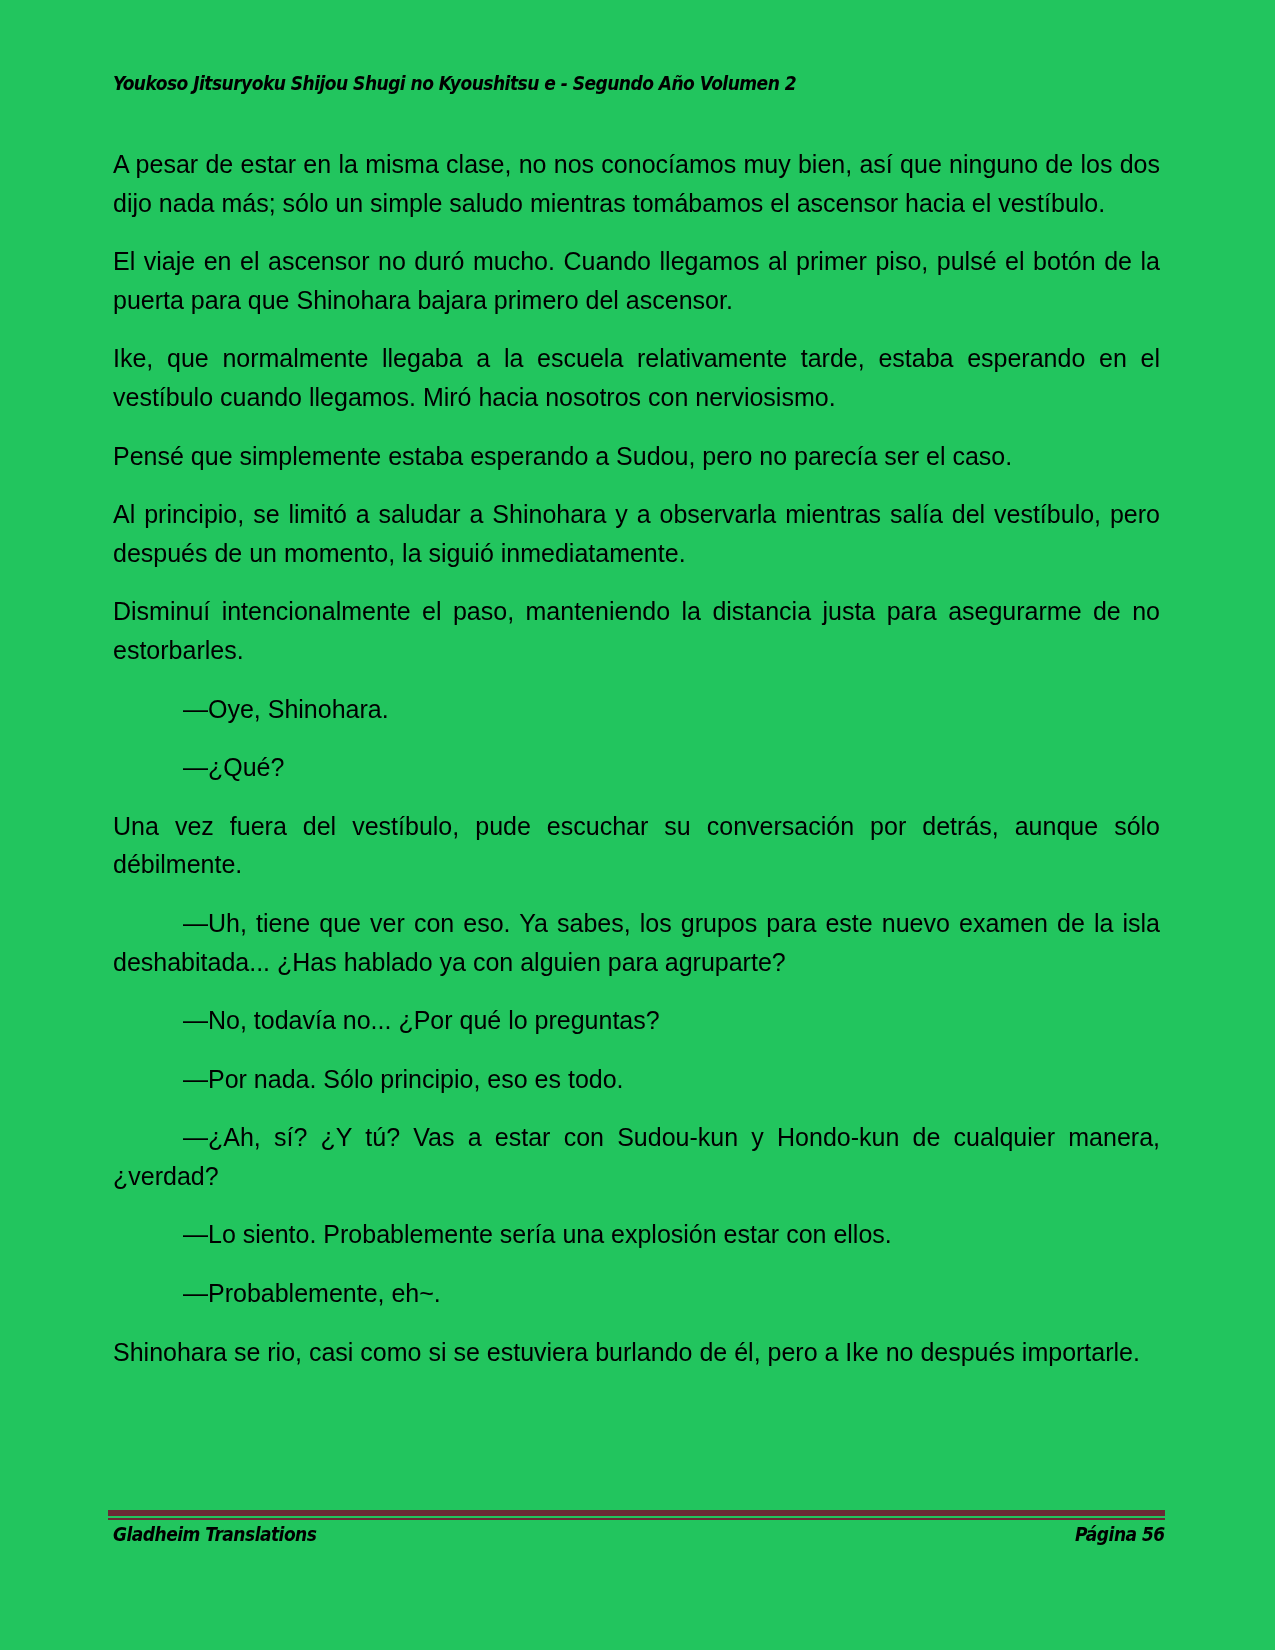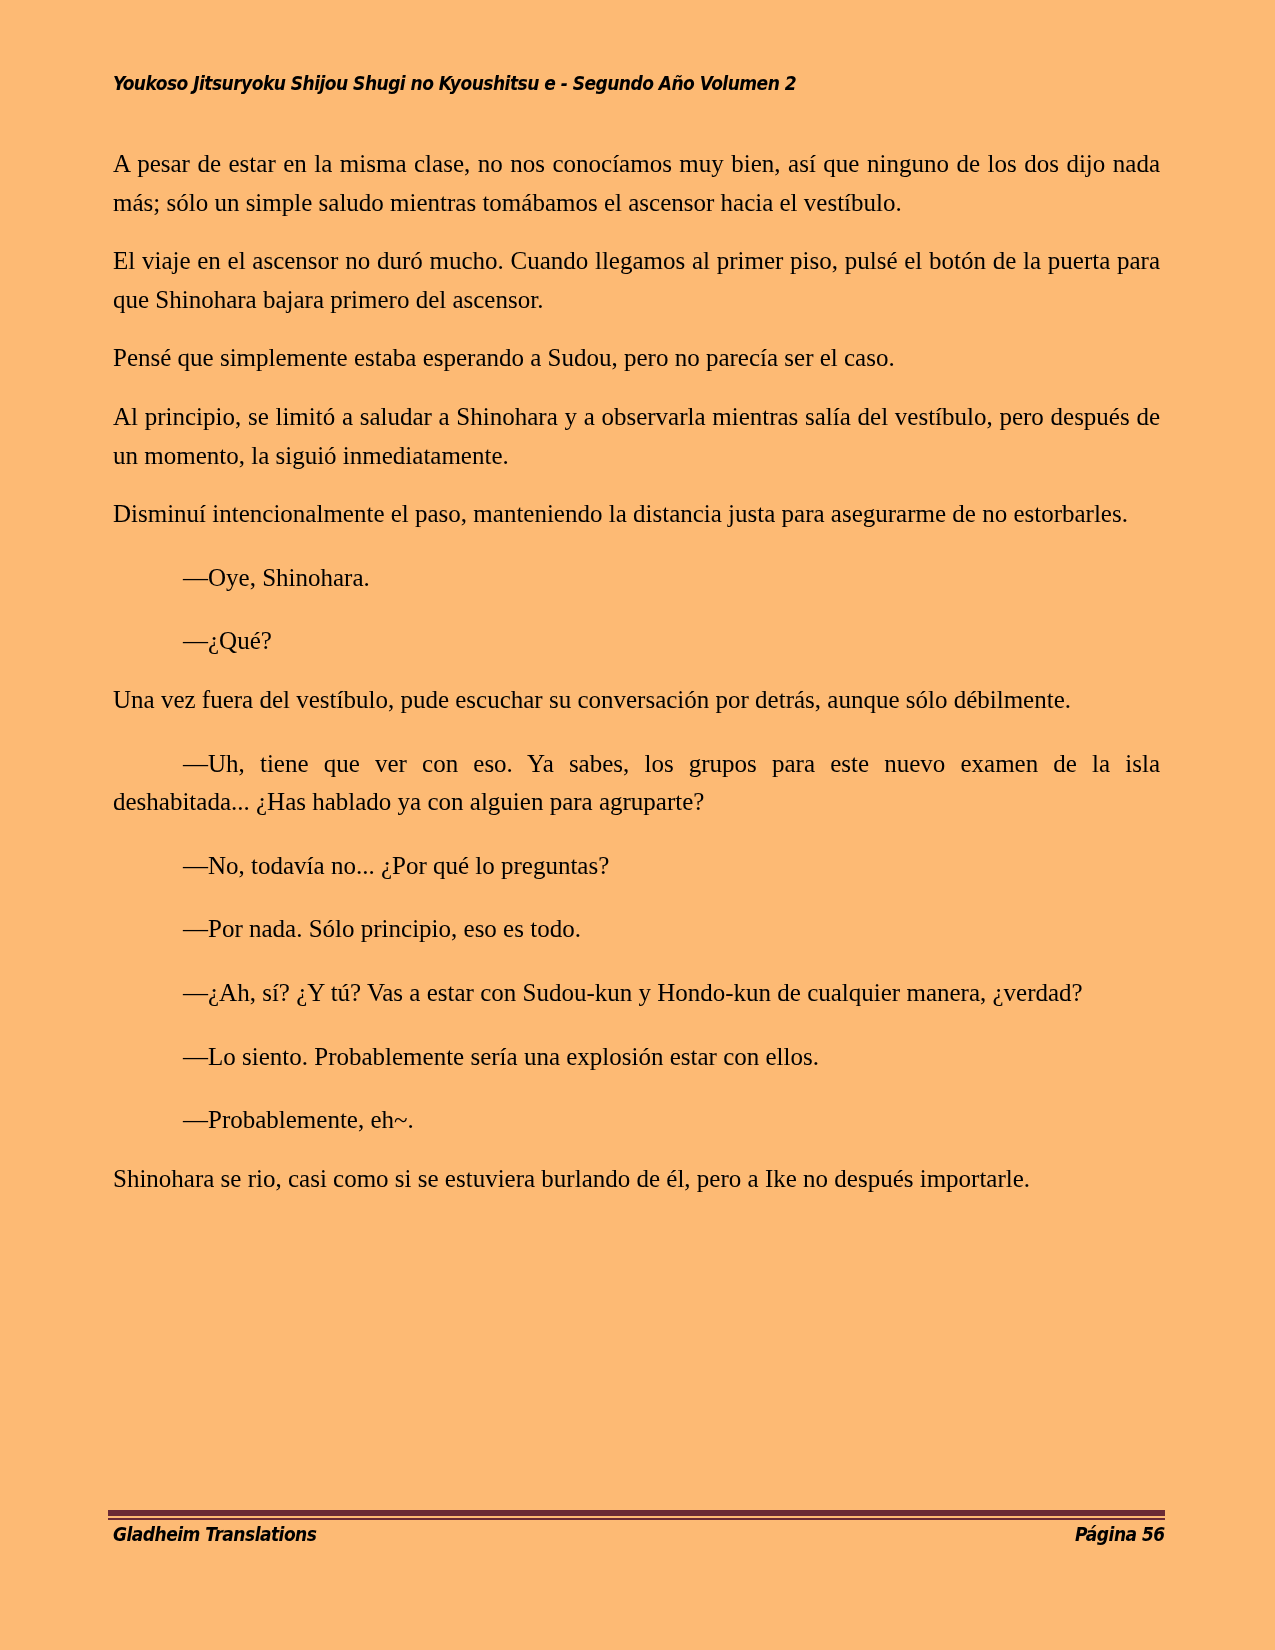--- a/index.html
+++ b/index.html
@@ -1,46 +1,47 @@
 <!DOCTYPE html>
 <html><head>
   <meta charset="utf-8">
   <style>
     html, body { margin: 0; padding: 0; background: #ffffff; }
     body { width: 1275px; height: 1650px; position: relative; overflow: hidden; color: #000; }
-    .page { position: absolute; left: 0; top: 0; width: 1275px; height: 1650px; background: #fdba74; }
+    .page { position: absolute; left: 0; top: 0; width: 1275px; height: 1650px; background: #22c55e; }
     .header-title {
       position: absolute; left: 113px; top: 72px;
       font-family: "DejaVu Sans", sans-serif; font-weight: bold; font-style: italic;
       font-size: 19px; letter-spacing: -0.6px; transform: scaleX(0.9); transform-origin: left center;
       white-space: nowrap;
     }
     .body { position: absolute; left: 113px; top: 145px; width: 1047px;
-      font-family: Liberation Serif, serif; font-size: 25px; line-height: 38.6px; }
+      font-family: Liberation Sans, sans-serif; font-size: 25px; line-height: 38.6px; }
     .p { margin: 0 0 20px 0; text-align: justify; text-align-last: left; }
-    .p.dlg { text-indent: 70px; margin-top: 25px; }
+    .p.dlg { text-indent: 70px; }
     .rule-thick { position: absolute; left: 108px; top: 1510px; width: 1057px; height: 6px; background: #6b2a35; }
     .rule-thin { position: absolute; left: 108px; top: 1518px; width: 1057px; height: 2px; background: #6b2a35; }
     .footer-left, .footer-right {
       position: absolute; top: 1523px;
       font-family: "DejaVu Sans", sans-serif; font-weight: bold; font-style: italic;
       font-size: 19px; letter-spacing: -0.6px; white-space: nowrap;
     }
     .footer-left { left: 113px; transform: scaleX(0.9); transform-origin: left center; }
     .footer-right { right: 110px; transform: scaleX(0.9); transform-origin: right center; }
   </style>
 </head>
 <body>
 
 <div class="page">
   <div class="header-title">Youkoso Jitsuryoku Shijou Shugi no Kyoushitsu e - Segundo Año Volumen 2</div>
 
   <div class="body">
     <p class="p">A pesar de estar en la misma clase, no nos conocíamos muy bien, así que ninguno de los dos dijo nada más; sólo un simple saludo mientras tomábamos el ascensor hacia el vestíbulo.</p>
     <p class="p">El viaje en el ascensor no duró mucho. Cuando llegamos al primer piso, pulsé el botón de la puerta para que Shinohara bajara primero del ascensor.</p>
+    <p class="p">Ike, que normalmente llegaba a la escuela relativamente tarde, estaba esperando en el vestíbulo cuando llegamos. Miró hacia nosotros con nerviosismo.</p>
     <p class="p">Pensé que simplemente estaba esperando a Sudou, pero no parecía ser el caso.</p>
     <p class="p">Al principio, se limitó a saludar a Shinohara y a observarla mientras salía del vestíbulo, pero después de un momento, la siguió inmediatamente.</p>
     <p class="p">Disminuí intencionalmente el paso, manteniendo la distancia justa para asegurarme de no estorbarles.</p>
     <p class="p dlg">—Oye, Shinohara.</p>
     <p class="p dlg">—¿Qué?</p>
     <p class="p">Una vez fuera del vestíbulo, pude escuchar su conversación por detrás, aunque sólo débilmente.</p>
     <p class="p dlg">—Uh, tiene que ver con eso. Ya sabes, los grupos para este nuevo examen de la isla deshabitada... ¿Has hablado ya con alguien para agruparte?</p>
     <p class="p dlg">—No, todavía no... ¿Por qué lo preguntas?</p>
     <p class="p dlg">—Por nada. Sólo principio, eso es todo.</p>
     <p class="p dlg">—¿Ah, sí? ¿Y tú? Vas a estar con Sudou-kun y Hondo-kun de cualquier manera, ¿verdad?</p>

